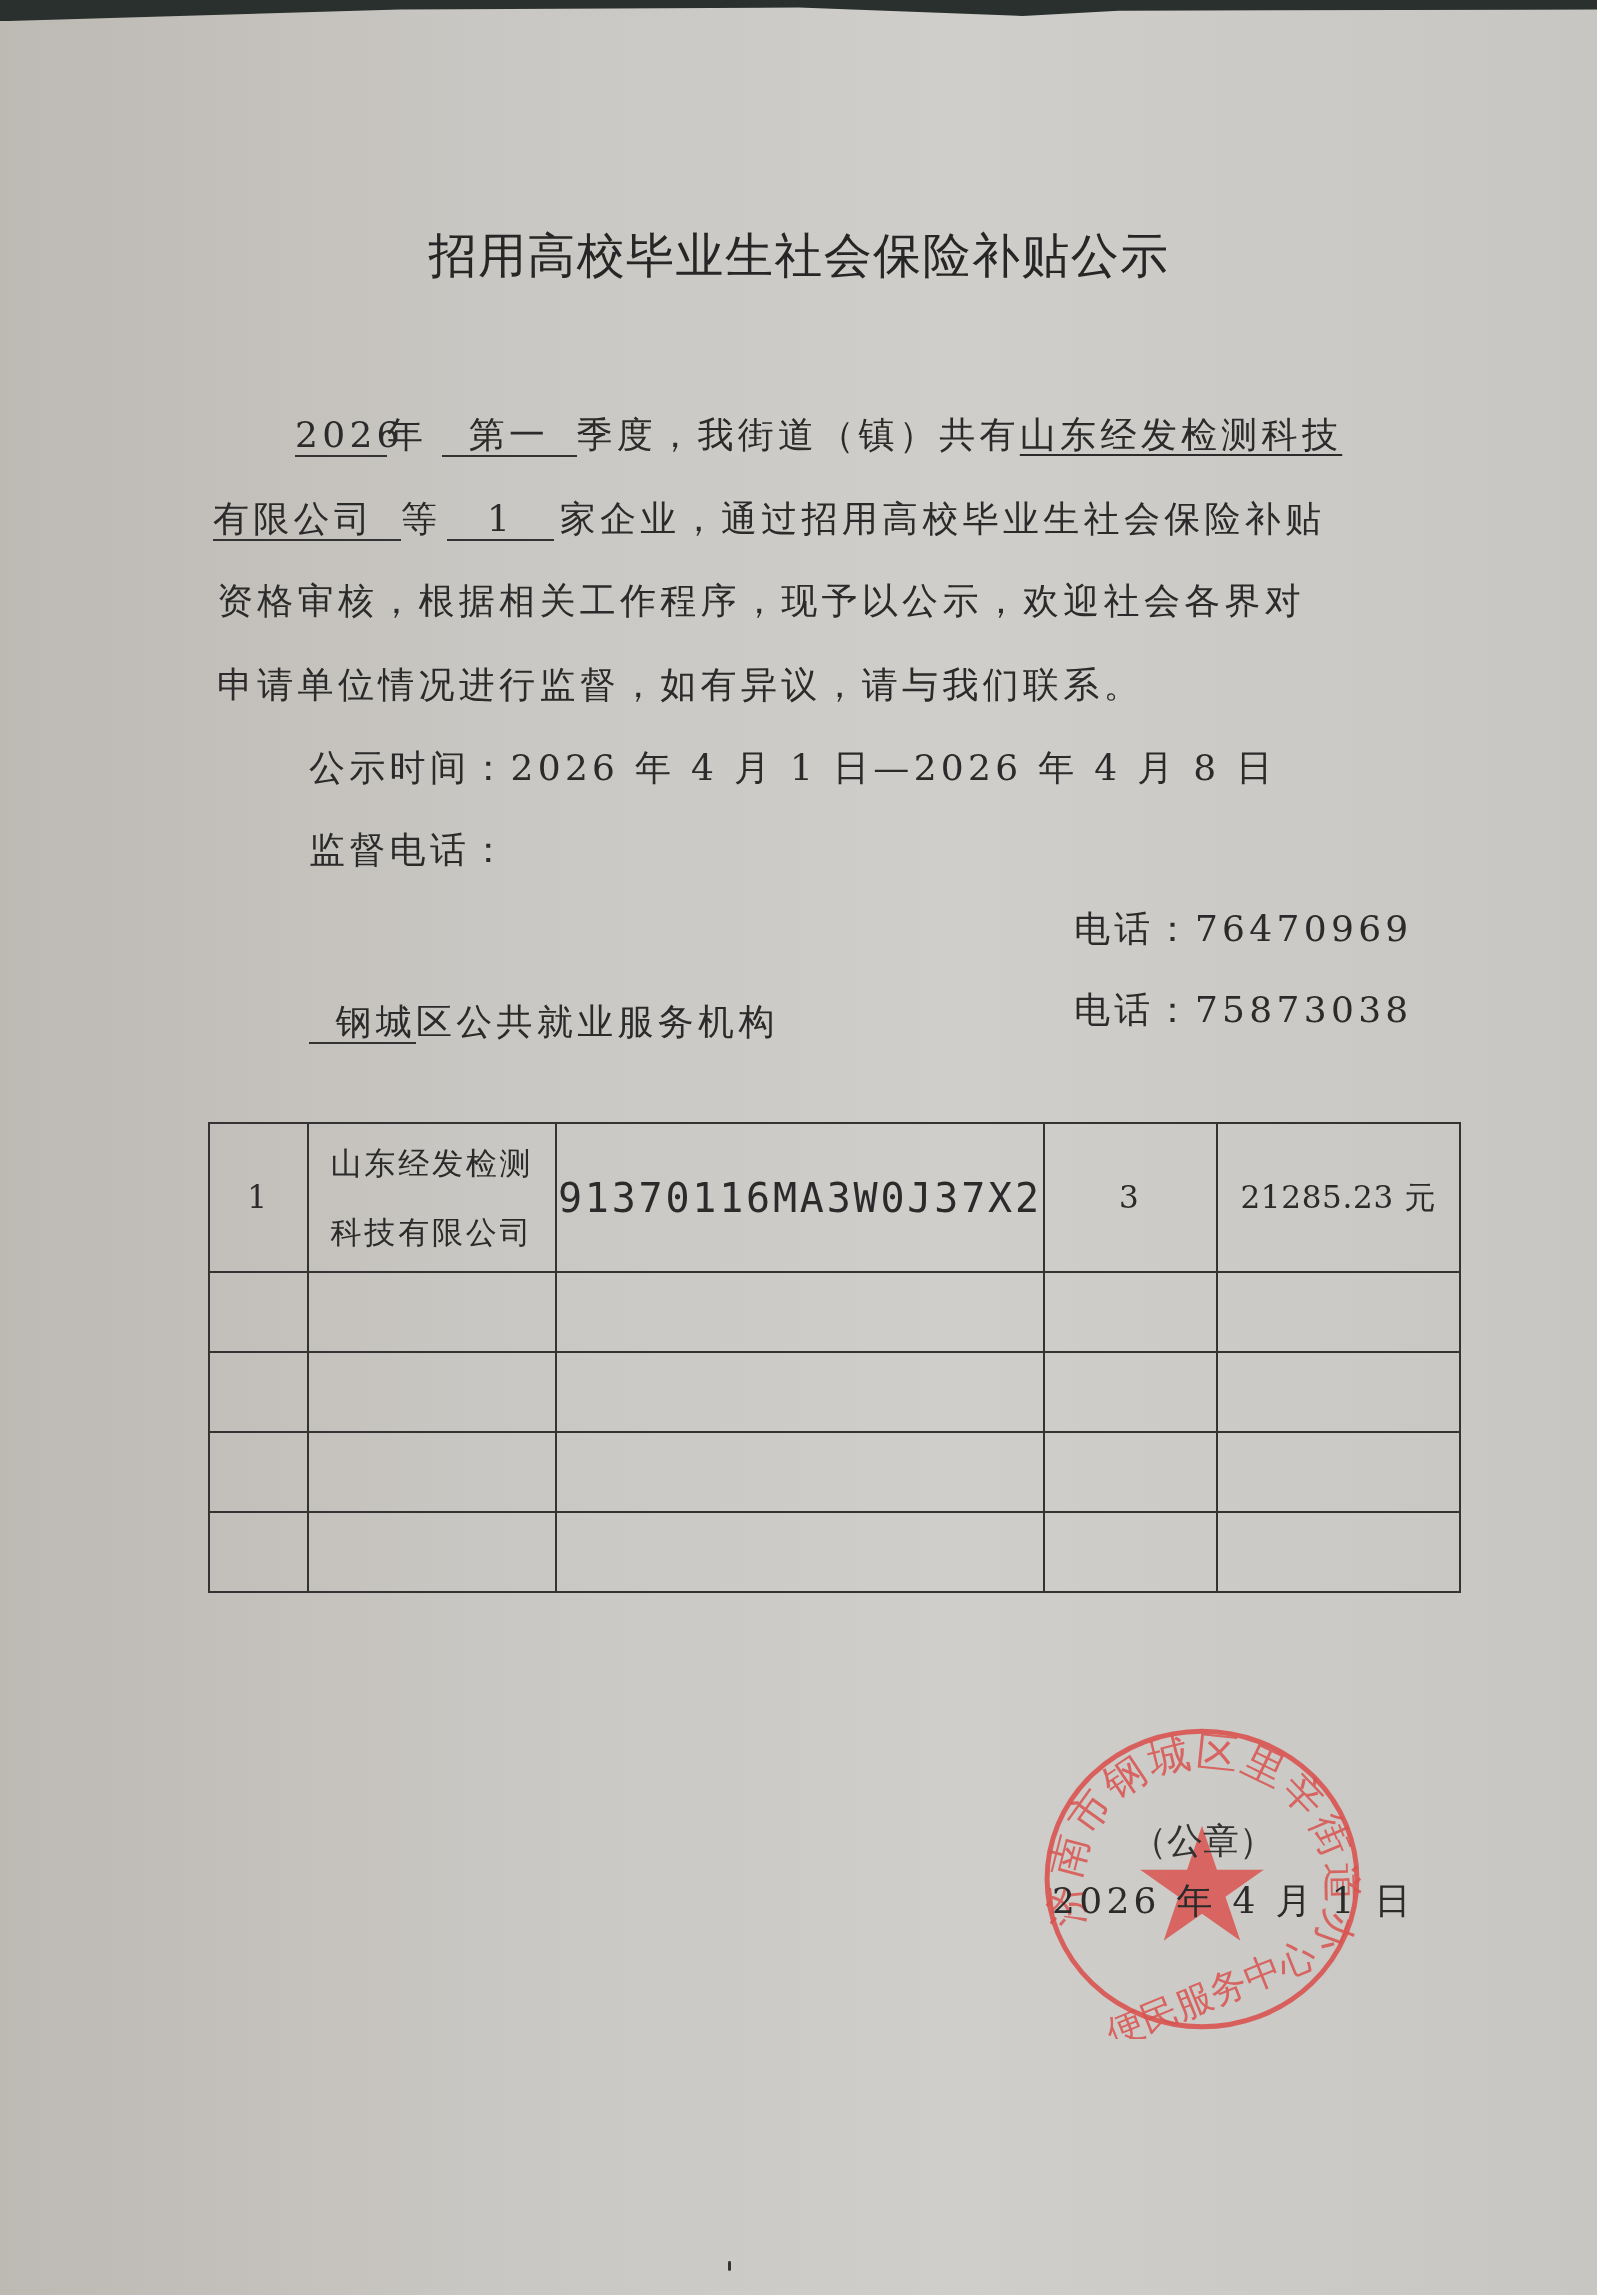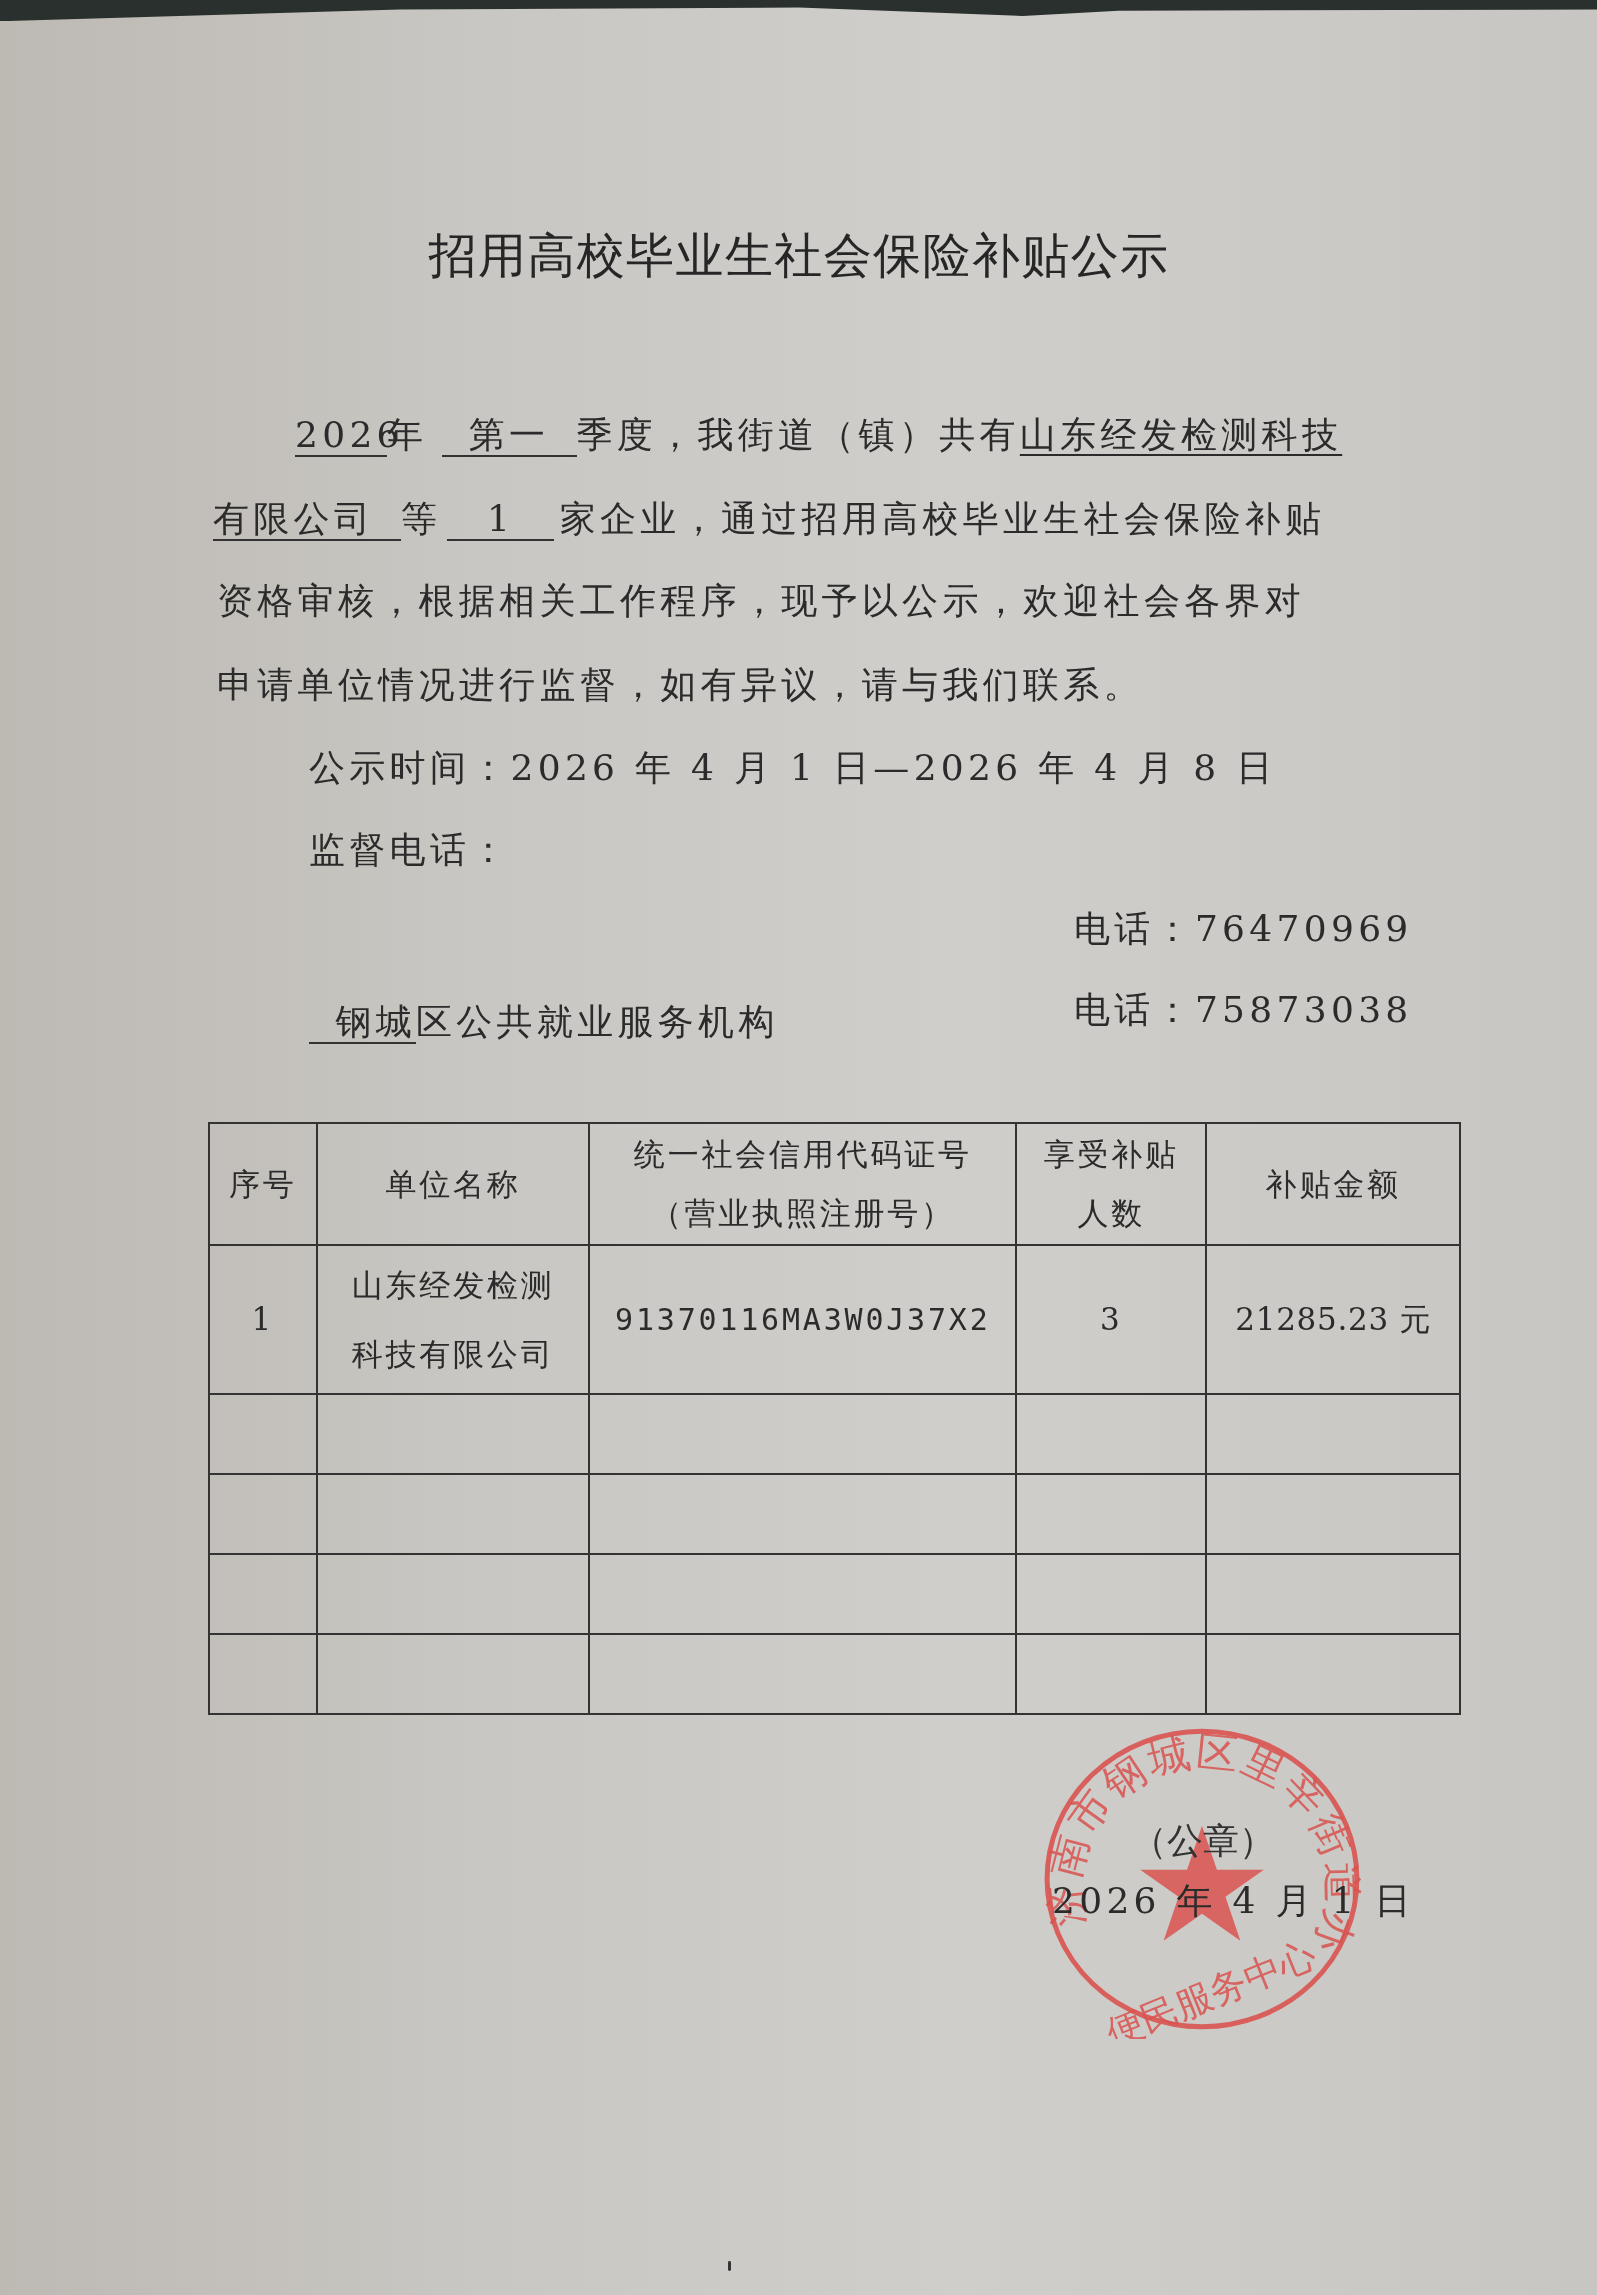--- a/index.html
+++ b/index.html
@@ -23,21 +23,21 @@
   .ul { text-decoration: underline; text-decoration-thickness:2.1px; text-underline-offset:7.1px; }
   .blank { display:inline-block; border-bottom:2.1px solid #333; text-align:center; line-height:1.1; }
   table.grid {
     position:absolute; left:208px; top:1122px; width:1253px;
     border-collapse:collapse; font-size:31px; color:#2b2b2b;
   }
   table.grid td, table.grid th {
     border:2.1px solid #333; text-align:center; vertical-align:middle; font-weight:normal;
     letter-spacing:2.8px; line-height:1.9;
   }
-  .mono { font-family:"DejaVu Sans Mono","Liberation Mono",monospace; letter-spacing:0; font-size:30px; }
+  .mono { font-family:"DejaVu Sans Mono","Liberation Mono",monospace; letter-spacing:0; font-size:40px; }
   .seal {
     position:absolute; left:1035px; top:1719px; width:334px; height:320px;
   }
   .seal-date {
     position:absolute; left:1052px; top:1877px; font-size:36px; letter-spacing:4.3px; color:#2b2b2b;
   }
   .seal-label {
     position:absolute; left:1131px; top:1817px; font-size:36px; color:#333;
   }
   .dot { position:absolute; left:728px; top:2261px; width:2.8px; height:10px; background:#333; border-radius:1.4px; }
@@ -74,33 +74,20 @@
 
   <table class="grid">
     <colgroup>
       <col style="width:108px">
         <col style="width:274px">
         <col style="width:427px">
         <col style="width:191px">
         <col style="width:254px">
     </colgroup>
     <tbody>
-        <tr style="height:122px;">
-      <th>序号</th>
-      <th>单位名称</th>
-      <th>
-        <div>统一社会信用代码证号</div>
-        <div>（营业执照注册号）</div>
-      </th>
-      <th>
-        <div>享受补贴</div>
-        <div>人数</div>
-      </th>
-      <th>补贴金额</th>
-    </tr>
     <tr style="height:149px;">
       <td>1</td>
       <td style="line-height:2.2;">
         <div>山东经发检测</div>
         <div>科技有限公司</div>
       </td>
       <td class="mono">91370116MA3W0J37X2</td>
       <td>3</td>
       <td style="letter-spacing:0.7px;">21285.23 元</td>
     </tr>

